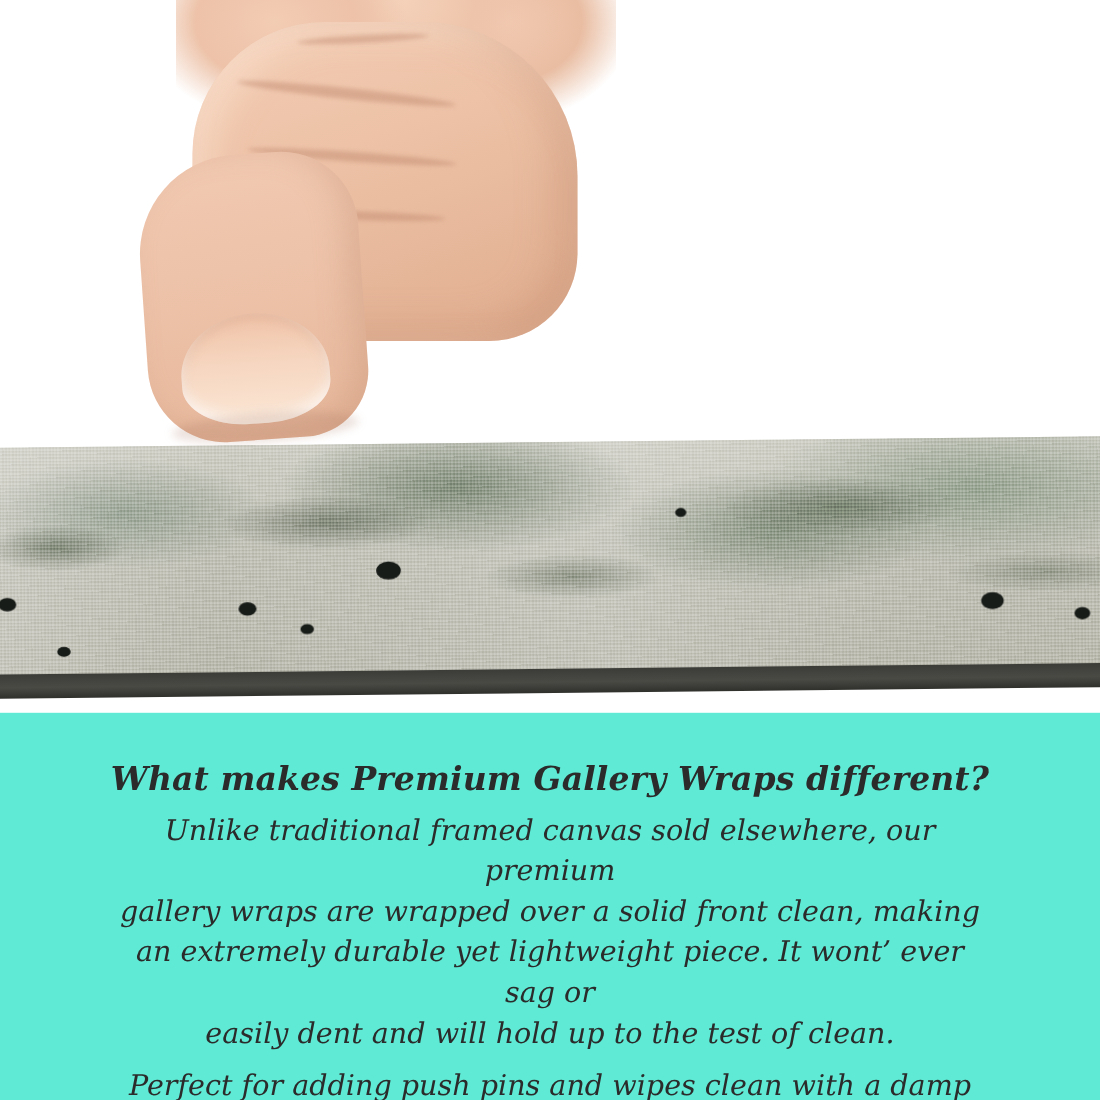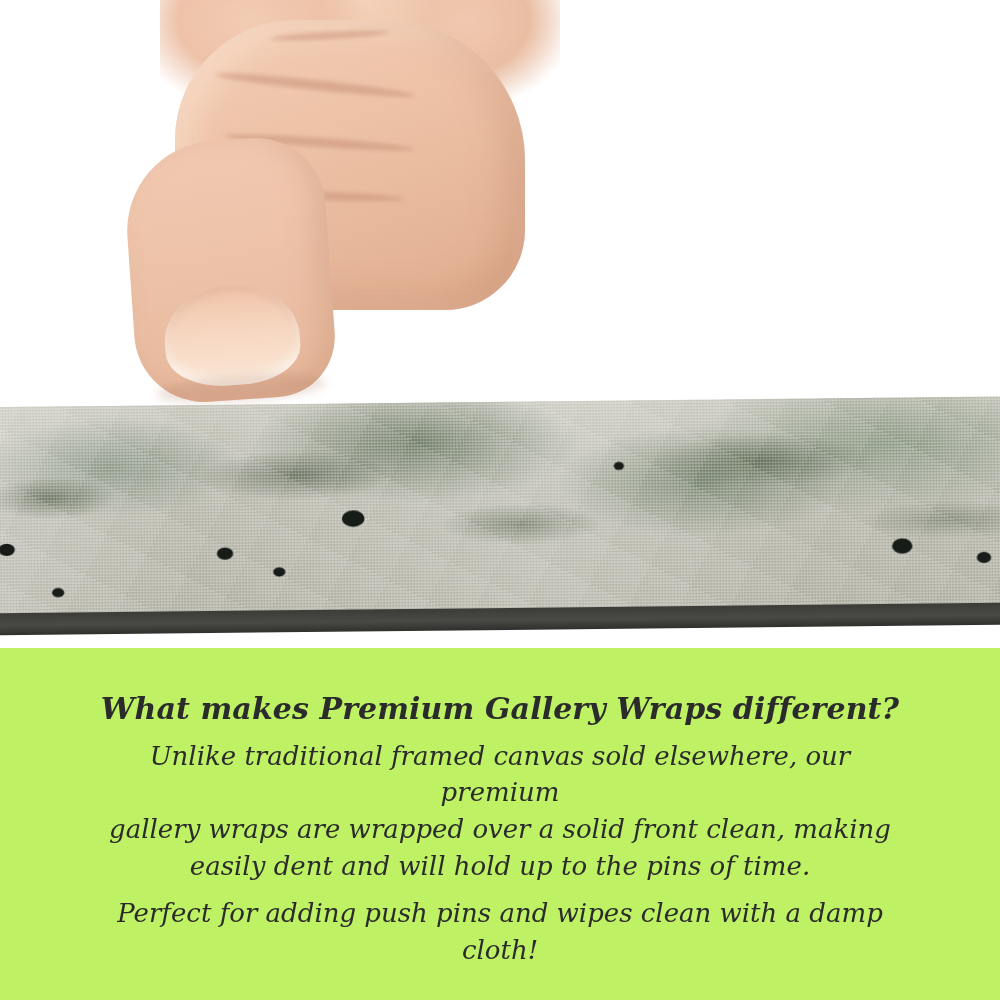--- a/index.html
+++ b/index.html
@@ -10,21 +10,21 @@
   body {
     width: 1000px;
     height: 1000px;
     overflow: hidden;
     font-family: "DejaVu Sans", sans-serif;
   }
   .page {
     position: relative;
     width: 1000px;
     height: 1000px;
-    background: #bef264;
+    background: #5eead4;
   }
 
   
   .photo {
     position: absolute;
     left: 0;
     top: 0;
     width: 1000px;
     height: 648px;
     overflow: hidden;
@@ -235,18 +235,19 @@
     </div>
 
     <div class="canvas-bottom-edge"></div>
   </div>
 
   <div class="caption">
     <div class="caption-heading">What makes Premium Gallery Wraps different?</div>
     <div class="caption-body">
       <span class="line">Unlike traditional framed canvas sold elsewhere, our premium</span>
       <span class="line">gallery wraps are wrapped over a solid front clean, making</span>
-      <span class="line">easily dent and will hold up to the pins of time.</span>
+      <span class="line">an extremely durable yet lightweight piece. It wont’ ever sag or</span>
+      <span class="line">easily dent and will hold up to the test of clean.</span>
       <span class="line caption-last">Perfect for adding push pins and wipes clean with a damp cloth!</span>
     </div>
   </div>
 
 </div>
 
 </body></html>

